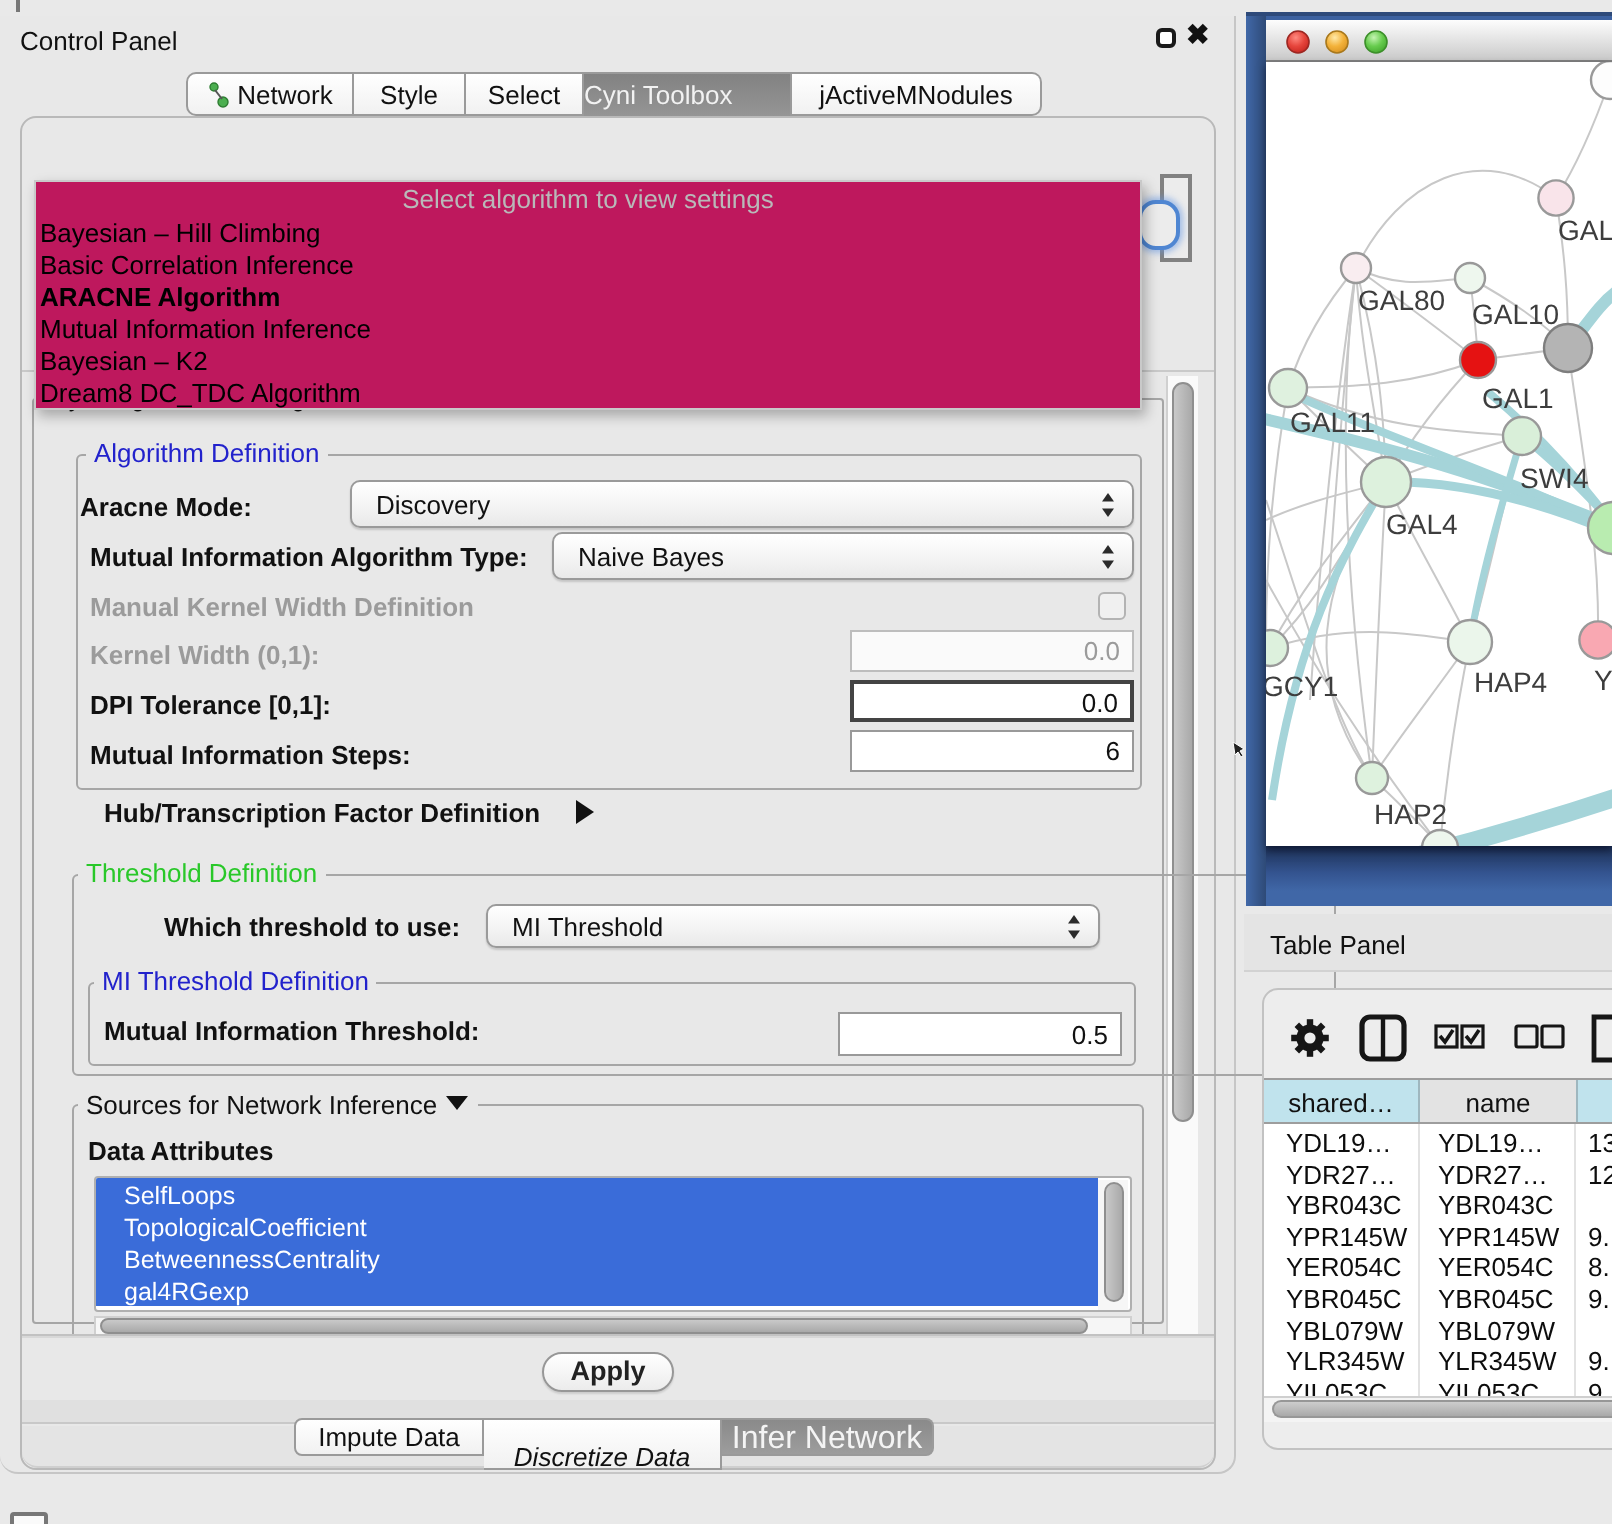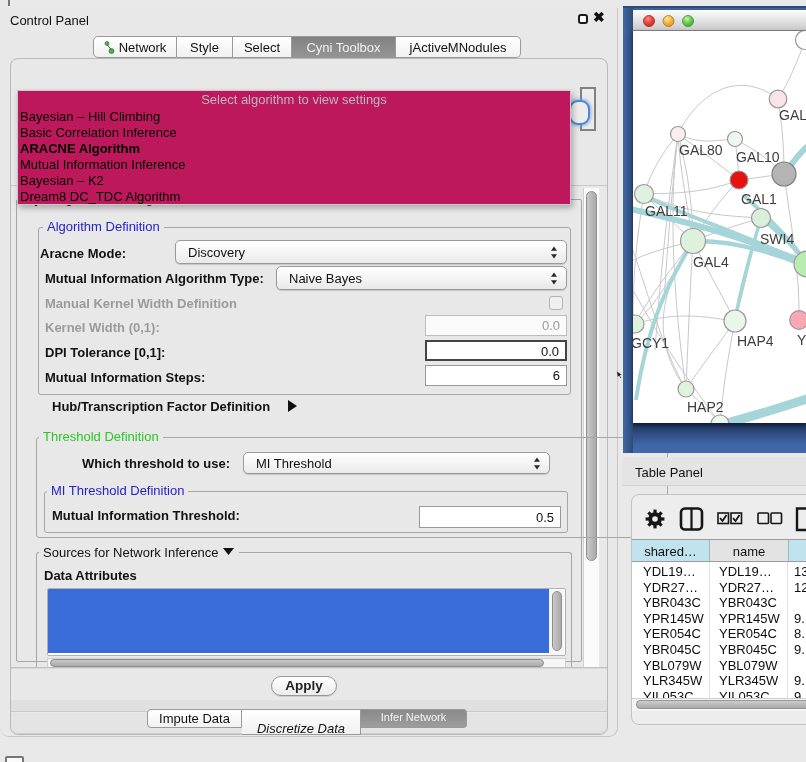--- a/index.html
+++ b/index.html
@@ -36,21 +36,21 @@
 <div class="abs" style="left:593px;top:9px;font-size:14px;font-weight:bold;color:#111;">✖</div>
 
 <div class="abs" id="toptabs" style="left:93px;top:36px;height:22px;">
 <div style="position:absolute;top:0;height:22px;left:0;width:84px;border:1px solid #9a9a9a;background:linear-gradient(180deg,#ffffff,#f1f1f1);color:#111;font-size:13px;text-align:center;padding-top:3px;border-radius:5px 0 0 5px;"><svg width="11" height="13" viewBox="0 0 11 13" style="vertical-align:-2px;margin-right:4px;">
         <circle cx="3" cy="2.5" r="2" fill="#4caf50" stroke="#2e7d32" stroke-width="0.7"></circle>
         <circle cx="7.5" cy="10" r="2.5" fill="#4caf50" stroke="#2e7d32" stroke-width="0.7"></circle>
         <line x1="3.5" y1="4" x2="7" y2="8.5" stroke="#555" stroke-width="1"></line>
       </svg>Network</div>
 <div style="position:absolute;top:0;height:22px;left:84px;width:56px;border:1px solid #9a9a9a;border-left-width:0;background:linear-gradient(180deg,#ffffff,#f1f1f1);color:#111;font-size:13px;text-align:center;padding-top:3px;">Style</div>
 <div style="position:absolute;top:0;height:22px;left:140px;width:59px;border:1px solid #9a9a9a;border-left-width:0;background:linear-gradient(180deg,#ffffff,#f1f1f1);color:#111;font-size:13px;text-align:center;padding-top:3px;">Select</div>
-<div style="position:absolute;top:0;height:32px;left:199px;width:104px;border:1px solid #9a9a9a;border-left-width:0;background:linear-gradient(180deg,#828282,#9d9d9d);color:#f2f2f2;font-size:13px;text-align:center;padding-top:3px;">Cyni Toolbox</div>
+<div style="position:absolute;top:0;height:32px;left:199px;width:104px;border:1px solid #9a9a9a;border-left-width:0;background:linear-gradient(180deg,#828282,#9d9d9d);color:#f2f2f2;font-size:13px;padding-top:3px;">Cyni Toolbox</div>
 <div style="position:absolute;top:0;height:22px;left:303px;width:125px;border:1px solid #9a9a9a;border-left-width:0;background:linear-gradient(180deg,#ffffff,#f1f1f1);color:#111;font-size:13px;text-align:center;padding-top:3px;border-radius:0 5px 5px 0;">jActiveMNodules</div>
 </div>
 
 <div class="abs" style="left:10px;top:58px;width:598px;height:677px;border:1px solid #b9b9b9;border-radius:8px;background:#e8e8e8;"></div>
 
 <div class="abs" style="left:580px;top:87px;width:16px;height:44px;border:2px solid #818181;background:#ececec;"></div>
 <div class="abs" style="left:569px;top:100px;width:21px;height:25px;border:2.5px solid #4f86d2;border-radius:9px;background:#ececec;box-shadow:0 0 3px 1.5px rgba(100,150,225,0.55);"></div>
 
 <div class="combo" style="left:18px;top:157px;width:548px;height:26px;">
   <div class="ct" style="color:#bdbdbd;left:38px;">gal4RGexp interest su default node</div>
@@ -131,37 +131,38 @@
 
 <div class="group" style="left:36px;top:552px;width:536px;height:116px;border-bottom:none;border-radius:3px 3px 0 0;">
   <div class="gtitle l13" style="left:2px;">Sources for Network Inference <span style="display:inline-block;vertical-align:1px;"><svg width="13" height="9" viewBox="0 0 13 9">
           <path d="M1 1 L12 1 L6.5 8 Z" fill="#111"></path>
         </svg></span></div>
 </div>
 <div class="abs b13" style="left:44px;top:568px;">Data Attributes</div>
 
 <div class="abs" style="left:47px;top:588px;width:519px;height:68px;background:#fff;border:1px solid #b0b0b0;border-radius:2px;overflow:hidden;">
   <div style="position:absolute;left:0;top:0;width:501px;height:64px;background:#3a6cd9;"></div>
+  <div style="position:absolute;left:14px;top:1px;font-size:12.5px;color:#fff;line-height:16px;">SelfLoops<br>TopologicalCoefficient<br>BetweennessCentrality<br>gal4RGexp</div>
   <div style="position:absolute;right:1px;top:1px;width:15px;height:66px;background:#f6f6f6;"></div>
   <div style="position:absolute;right:3px;top:2px;width:10px;height:60px;border-radius:5px;background:linear-gradient(90deg,#c9c9c9,#a9a9a9);border:1px solid #8f8f8f;"></div>
 </div>
 
 <div class="abs" style="left:47px;top:658px;width:519px;height:11px;background:#f6f6f6;border:1px solid #d0d0d0;"></div>
 <div class="abs" style="left:50px;top:659px;width:494px;height:8px;border-radius:4px;background:linear-gradient(180deg,#c9c9c9,#a9a9a9);border:1px solid #8f8f8f;"></div>
 
 <div class="abs" style="left:11px;top:667px;width:596px;height:2px;border-top:1px solid #c2c2c2;border-bottom:1px solid #d8d8d8;"></div>
 <div class="abs" style="left:271px;top:676px;width:66px;height:20px;border:1px solid #979797;border-radius:10px;background:linear-gradient(180deg,#fff,#ececec);box-shadow:0 1px 1px rgba(0,0,0,0.12);text-align:center;font-size:13.5px;font-weight:bold;color:#222;padding-top:1px;">Apply</div>
 
 <div class="abs" style="left:11px;top:700px;width:596px;height:12px;background:#e0e0e0;border-bottom:1px solid #c8c8c8;"></div>
 <div class="abs" style="left:11px;top:713px;width:596px;height:21px;background:#e4e4e4;border-radius:0 0 8px 8px;border-bottom:1px solid #cfcfcf;"></div>
 
 <div class="abs" id="bottabs" style="left:147px;top:709px;height:19px;">
 <div style="position:absolute;top:0;height:19px;left:0;width:95px;border:1px solid #9a9a9a;background:linear-gradient(180deg,#ffffff,#f1f1f1);color:#111;font-size:13px;text-align:center;padding-top:1px;border-radius:4px 0 0 4px;">Impute Data</div>
 <div style="position:absolute;top:0;height:26px;left:95px;width:119px;border:1px solid #9a9a9a;border-left-width:0;background:linear-gradient(180deg,#ffffff,#f1f1f1);color:#111;font-size:13px;text-align:center;padding-top:11px;font-style:italic;">Discretize Data</div>
-<div style="position:absolute;top:0;height:19px;left:214px;width:106px;border:1px solid #9a9a9a;border-left-width:0;background:linear-gradient(180deg,#8a8a8a,#9d9d9d);color:#f4f4f4;font-size:11px;text-align:center;padding-top:1px;border-radius:0 4px 4px 0;">Infer Network</div>
+<div style="position:absolute;top:0;height:19px;left:214px;width:106px;border:1px solid #9a9a9a;border-left-width:0;background:linear-gradient(180deg,#8a8a8a,#9d9d9d);color:#f4f4f4;font-size:16px;text-align:center;padding-top:1px;border-radius:0 4px 4px 0;">Infer Network</div>
 </div>
 
 <div class="abs" style="left:5px;top:756px;width:19px;height:12px;border:2px solid #777;border-radius:2px;background:#fafafa;"></div>
 
 <div class="abs" style="left:17px;top:57px;width:554px;height:115px;background:#be185d;border:1px solid #c9c9c9;box-shadow:2px 3px 6px rgba(0,0,0,0.28);z-index:50;margin-top:33px;">
   <div style="position:absolute;left:0;top:1px;width:100%;text-align:center;font-size:13px;color:#b9b9b9;">Select algorithm to view settings</div>
   <div style="position:absolute;left:2px;top:18px;font-size:13px;color:#000;line-height:16.1px;">
     Bayesian – Hill Climbing<br>
     Basic Correlation Inference<br>
     <b>ARACNE Algorithm</b><br>

